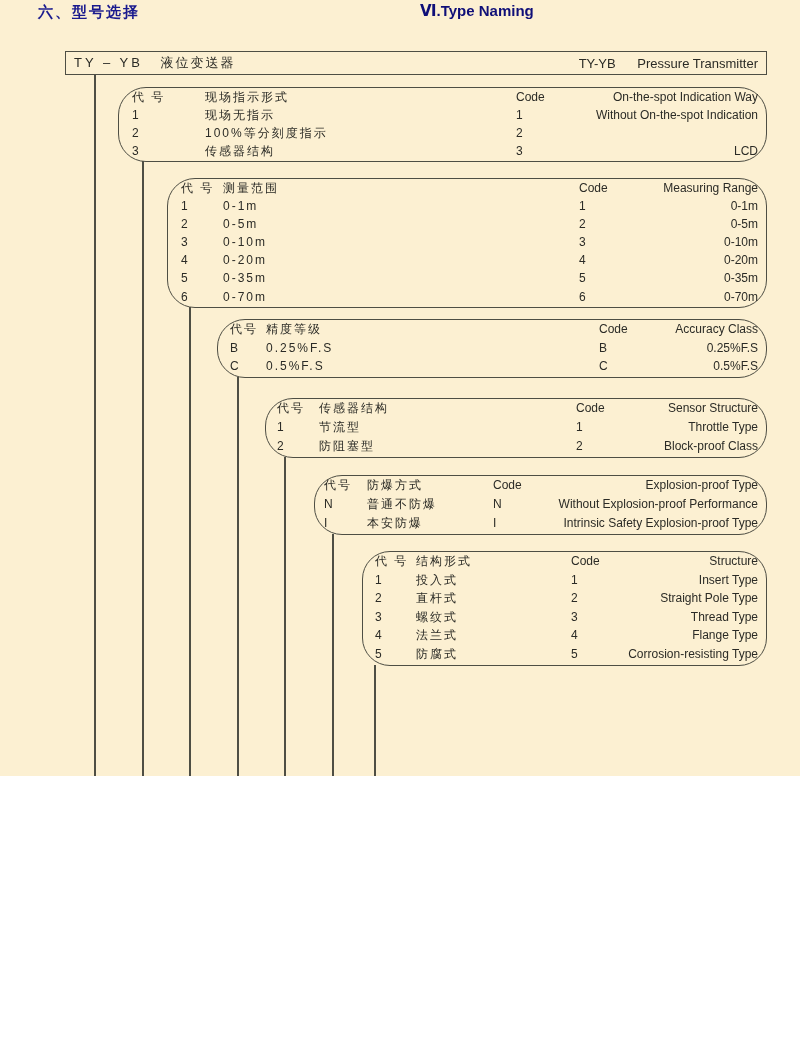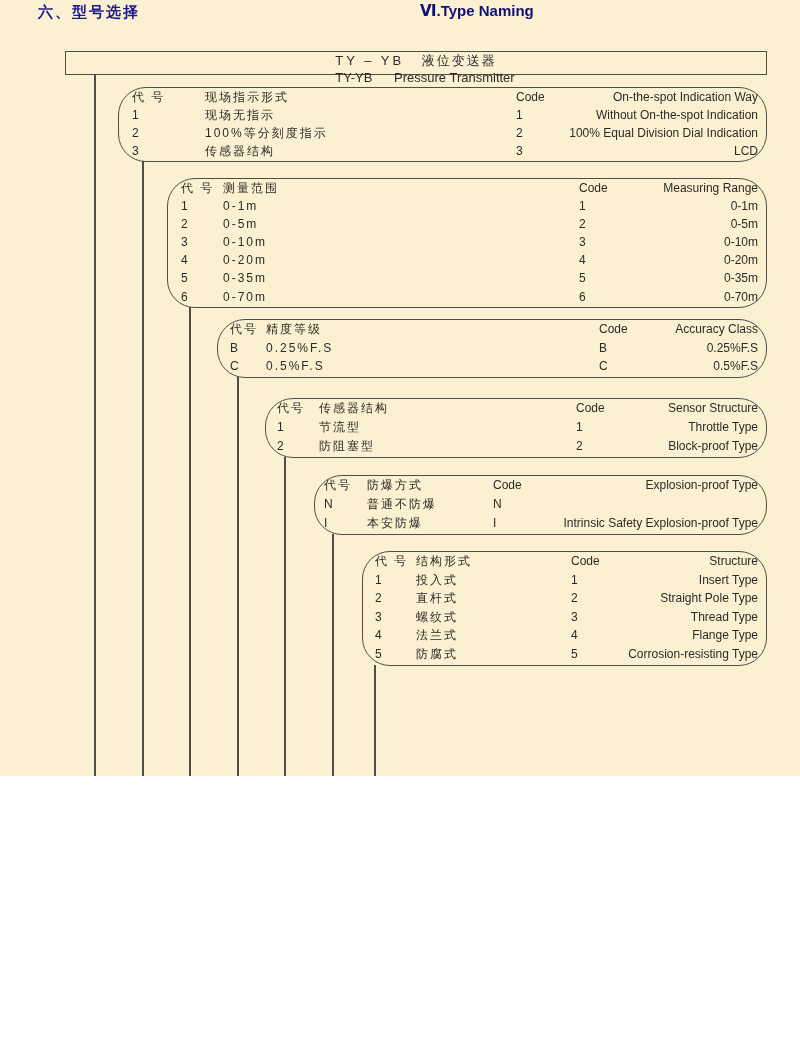--- a/index.html
+++ b/index.html
@@ -11,21 +11,21 @@
   }
   *{margin:0;padding:0;box-sizing:border-box;}
   html,body{background:#fff;}
   .page{
     position:relative;width:800px;height:776px;background:var(--bg);
     font-family:"Liberation Sans","DejaVu Sans",sans-serif;color:var(--text);
     overflow:hidden;
   }
   .title-cn{position:absolute;left:38px;top:3px;font-size:15px;font-weight:bold;color:var(--title-cn);letter-spacing:2px;}
   .title-en{position:absolute;left:420px;top:2px;font-size:15px;font-weight:bold;color:var(--title-en);}
-  .box{position:absolute;border:1.5px solid var(--line);flex-direction:column;}
+  .box{position:absolute;border:1.5px solid var(--line);}
   .topbox{left:65px;top:51px;width:702px;height:24px;display:flex;align-items:center;justify-content:space-between;padding:0 8px;font-size:13px;}
   .topbox .model{letter-spacing:3px;font-weight:500;}
   .topbox .cn{letter-spacing:2px;margin-left:14px;}
   .topbox .right span{margin-left:18px;}
   .dtable{font-size:12px;border-radius:28px;}
   .trow{position:relative;height:var(--rh);line-height:var(--rh);}
   .cell{position:absolute;top:0;white-space:nowrap;}
   .c1{left:var(--c1);}
   .c2{left:var(--c2);}
   .c3{left:var(--c3);}
@@ -82,21 +82,20 @@
   <div class="trow">
         <span class="cell c1">1</span>
         <span class="cell c2 cn">现场无指示</span>
         <span class="cell c3">1</span>
         <span class="cell c4">Without On-the-spot Indication</span>
       </div>
       <div class="trow">
         <span class="cell c1">2</span>
         <span class="cell c2 cn">100%等分刻度指示</span>
         <span class="cell c3">2</span>
-        <span class="cell c4">100% Equal Division Dial Indication</span>
       </div>
       <div class="trow">
         <span class="cell c1">3</span>
         <span class="cell c2 cn">传感器结构</span>
         <span class="cell c3">3</span>
         <span class="cell c4">LCD</span>
       </div>
     </div>
 
   <div class="box dtable" style="left:167px;top:178px;width:600px;height:130px;--rh:18.1px;--c1:13px;--c2:55px;--c3:411px;">
@@ -175,35 +174,36 @@
   <div class="trow">
         <span class="cell c1">1</span>
         <span class="cell c2 cn">节流型</span>
         <span class="cell c3">1</span>
         <span class="cell c4">Throttle Type</span>
       </div>
       <div class="trow">
         <span class="cell c1">2</span>
         <span class="cell c2 cn">防阻塞型</span>
         <span class="cell c3">2</span>
-        <span class="cell c4">Block-proof Type</span>
+        <span class="cell c4">Block-proof Class</span>
       </div>
     </div>
 
   <div class="box dtable" style="left:314px;top:475px;width:453px;height:60px;--rh:19px;--c1:9px;--c2:52px;--c3:178px;">
     <div class="trow">
       <span class="cell c1 cn">代号</span>
       <span class="cell c2 cn">防爆方式</span>
       <span class="cell c3">Code</span>
       <span class="cell c4">Explosion-proof Type</span>
     </div>
   <div class="trow">
         <span class="cell c1">N</span>
         <span class="cell c2 cn">普通不防爆</span>
         <span class="cell c3">N</span>
+        <span class="cell c4">Without Explosion-proof Performance</span>
       </div>
       <div class="trow">
         <span class="cell c1">I</span>
         <span class="cell c2 cn">本安防爆</span>
         <span class="cell c3">I</span>
         <span class="cell c4">Intrinsic Safety Explosion-proof Type</span>
       </div>
     </div>
 
   <div class="box dtable" style="left:362px;top:551px;width:405px;height:115px;--rh:18.6px;--c1:12px;--c2:53px;--c3:208px;">

